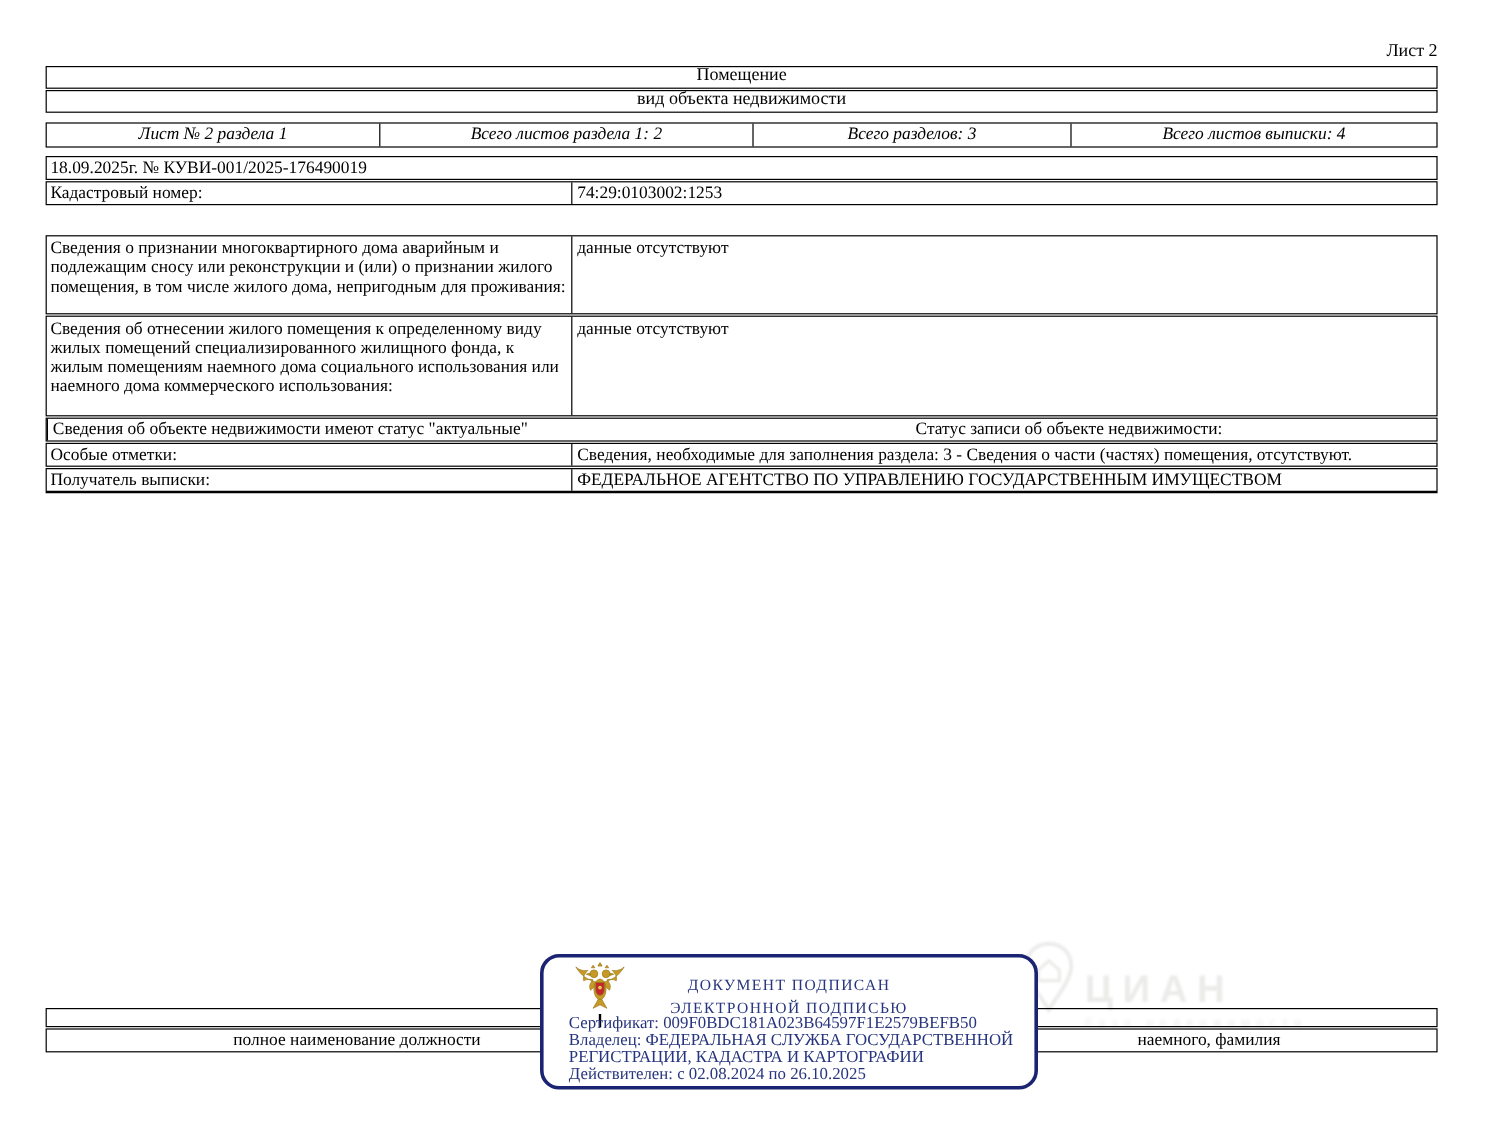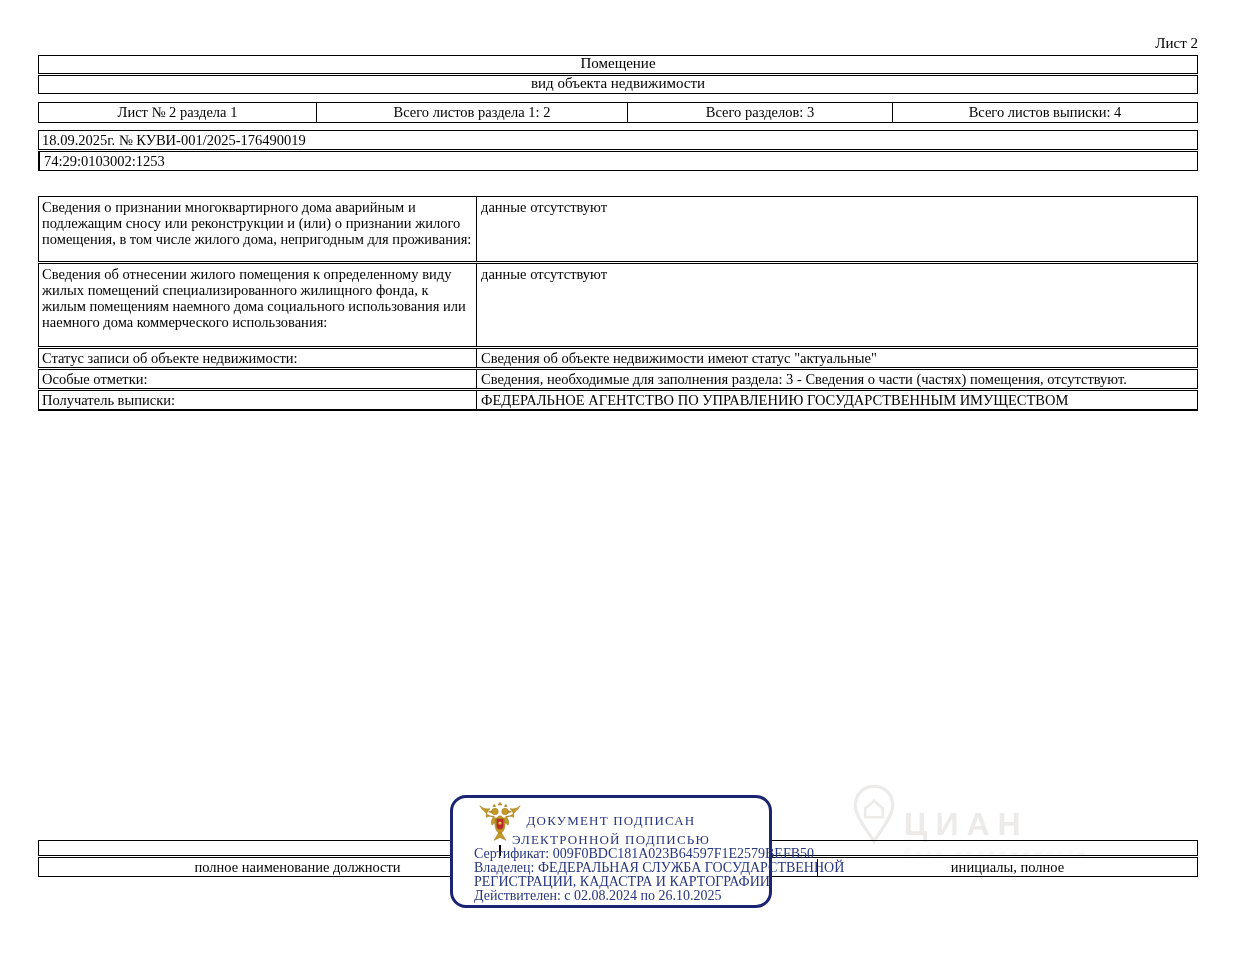--- a/index.html
+++ b/index.html
@@ -18,41 +18,41 @@
   .cell{box-sizing:border-box;padding:1px 4px;}
   .c-center{justify-content:center;text-align:center;}
   .v-sep{border-left:1px solid #000;align-self:stretch;}
   .label-col{width:437px;flex:none;align-self:stretch;padding:2px 4px 2px 3px;line-height:16px;}
   .value-col{flex:1;align-self:stretch;border-left:1px solid #000;padding:2px 4px;line-height:16px;}
   .sheet-label{top:35px;font-size:15px;}
   #sec-object{top:55px;}
   #sec-object .trow{height:19px;font-size:15px;align-items:flex-end;}
   #sec-sheets{top:102px;}
   #sec-sheets .trow{height:21px;}
-  #sec-sheets .cell{align-self:stretch;display:flex;align-items:center;justify-content:center;}
+  #sec-sheets .cell{align-self:stretch;display:flex;align-items:center;justify-content:center;font-style:italic;}
   #sec-doc{top:130px;}
   #sec-doc .trow{height:20px;}
   #sec-details{top:196px;}
   #sec-details .trow{align-items:stretch;}
   #sec-details .trow:last-child{border-bottom-width:2px;}
   .h-tall1{min-height:66px;}
   .h-tall2{min-height:84px;}
   .h-single{min-height:19px;}
   .h-single .label-col,.h-single .value-col{padding-top:1px;padding-bottom:1px;}
   
   #footer-table{top:840px;z-index:2;}
   #footer-table .trow{align-items:center;}
   .f-row1{height:16px;}
   .f-row2{height:20px;}
   .f-c1{width:517px;flex:none;display:flex;align-items:center;justify-content:center;text-align:center;}
   .f-c2{width:260px;flex:none;border-left:1px solid #000;}
   .f-c3{flex:1;border-left:1px solid #000;display:flex;align-items:center;justify-content:center;text-align:center;}
   
   #stamp{
-    left:450px;top:795px;width:322px;height:113px;z-index:5;
+    left:450px;top:795px;width:415px;height:113px;z-index:5;
     box-sizing:border-box;background:#fff;
     border:3px solid #1b2473;border-radius:16px;
   }
   .stamp-title{
     position:absolute;left:0;right:0;top:13px;text-align:center;
     color:#27357e;font-size:13px;letter-spacing:1.2px;line-height:19px;
   }
   .stamp-small{
     position:absolute;left:21px;top:49px;right:6px;
     color:#27357e;font-size:14px;line-height:14px;white-space:nowrap;
@@ -91,36 +91,37 @@
     <span class="cell v-sep" style="width:265px;flex:none;">Всего разделов: 3</span>
     <span class="cell v-sep" style="flex:1;">Всего листов выписки: 4</span>
   </div>
 </div>
 
 <div class="abs content" id="sec-doc">
   <div class="trow">
     <span class="cell" style="padding-left:3px;">18.09.2025г. № КУВИ-001/2025-176490019</span>
   </div>
   <div class="trow" style="align-items:stretch;">
+    <span class="cell label-col" style="display:flex;align-items:center;">Кадастровый номер:</span>
     <span class="cell value-col" style="display:flex;align-items:center;">74:29:0103002:1253</span>
   </div>
 </div>
 
 <div class="abs content" id="sec-details">
   <div class="trow h-tall1">
     <span class="cell label-col">Сведения о признании многоквартирного дома аварийным и подлежащим сносу или реконструкции и (или) о признании жилого помещения, в том числе жилого дома, непригодным для проживания:</span>
     <span class="cell value-col">данные отсутствуют</span>
   </div>
   <div class="trow h-tall2">
     <span class="cell label-col">Сведения об отнесении жилого помещения к определенному виду жилых помещений специализированного жилищного фонда, к жилым помещениям наемного дома социального использования или наемного дома коммерческого использования:</span>
     <span class="cell value-col">данные отсутствуют</span>
   </div>
   <div class="trow h-single">
+    <span class="cell value-col">Сведения об объекте недвижимости имеют статус "актуальные"</span>
     <span class="cell label-col">Статус записи об объекте недвижимости:</span>
-    <span class="cell value-col">Сведения об объекте недвижимости имеют статус "актуальные"</span>
   </div>
   <div class="trow h-single">
     <span class="cell label-col">Особые отметки:</span>
     <span class="cell value-col">Сведения, необходимые для заполнения раздела: 3 - Сведения о части (частях) помещения, отсутствуют.</span>
   </div>
   <div class="trow h-single">
     <span class="cell label-col">Получатель выписки:</span>
     <span class="cell value-col">ФЕДЕРАЛЬНОЕ АГЕНТСТВО ПО УПРАВЛЕНИЮ ГОСУДАРСТВЕННЫМ ИМУЩЕСТВОМ</span>
   </div>
 </div>
@@ -138,21 +139,21 @@
 
 <div class="abs content" id="footer-table">
   <div class="trow f-row1">
     <span class="f-c1"></span>
     <span class="f-c2"></span>
     <span class="f-c3"></span>
   </div>
   <div class="trow f-row2">
     <span class="f-c1">полное наименование должности</span>
     <span class="f-c2"></span>
-    <span class="f-c3">инициалы, полное</span>
+    <span class="f-c3">наемного, фамилия</span>
   </div>
 </div>
 
 <div class="abs" id="stamp">
   <svg id="stamp-eagle" viewBox="0 0 64 60">
     <g fill="#c79a27" stroke="#9a7718" stroke-width="0.8">
 
       <path d="M30 24 C18 22 10 16 4 6 C8 10 14 11 18 10 C14 14 12 18 13 22 C17 20 21 20 24 21 C20 25 19 29 21 33 C24 30 27 28 30 28 Z"></path>
 
       <path d="M34 24 C46 22 54 16 60 6 C56 10 50 11 46 10 C50 14 52 18 51 22 C47 20 43 20 40 21 C44 25 45 29 43 33 C40 30 37 28 34 28 Z"></path>

